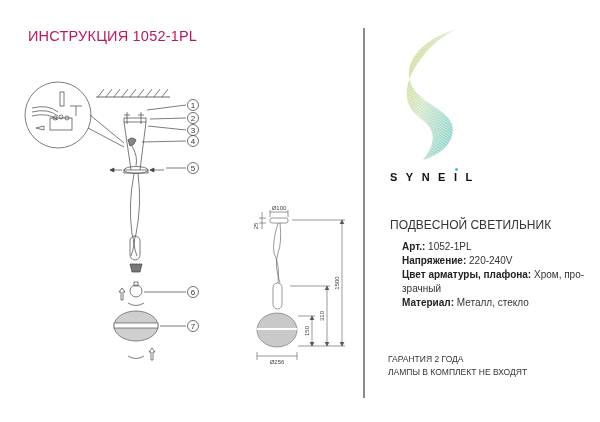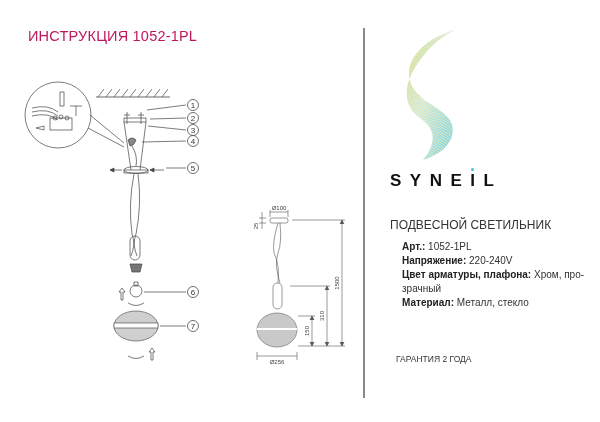--- a/index.html
+++ b/index.html
@@ -1,26 +1,26 @@
 <!DOCTYPE html>
 <html><head>
 <meta charset="utf-8">
 <style>
   html, body { margin:0; padding:0; }
   body { width:600px; height:422px; background:#ffffff; position:relative; overflow:hidden; font-family:"Liberation Sans", sans-serif; color:#222; }
   .title { position:absolute; left:28px; top:28px; font-size:14.5px; letter-spacing:0.2px; color:#be185d; }
   .divider { position:absolute; left:363px; top:28px; width:2px; height:370px; background:#8a8a8a; }
   svg.drawing { position:absolute; left:0; top:0; }
-  .brand { position:absolute; left:390px; top:171px; font-size:17px; font-weight:bold; letter-spacing:8.5px; color:#111; }
+  .brand { position:absolute; left:390px; top:171px; font-size:11px; font-weight:bold; letter-spacing:8.5px; color:#111; }
   .brand .idot { position:relative; }
   .brand .dot { position:absolute; left:1px; top:-3px; width:3px; height:3px; border-radius:50%; background:#3cc0e6; }
   .product-type { position:absolute; left:390px; top:218px; font-size:12px; color:#333; }
   .specs { position:absolute; left:402px; top:240px; font-size:10px; line-height:14px; color:#333; width:200px; }
   .specs .lbl { font-weight:bold; color:#222; }
-  .notes { position:absolute; left:396px; top:353px; font-size:8.5px; line-height:13px; color:#333; }
+  .notes { position:absolute; left:388px; top:353px; font-size:8.5px; line-height:13px; color:#333; }
   .callout { font-family:"Liberation Sans", sans-serif; font-size:8px; fill:#333; }
   .dim { font-family:"Liberation Sans", sans-serif; font-size:6px; fill:#444; }
 </style>
 </head>
 <body>
 
 <div class="title">ИНСТРУКЦИЯ 1052-1PL</div>
 
 <div class="divider"></div>
 
@@ -210,13 +210,14 @@
 
 <div class="specs">
   <div><span class="lbl">Арт.:</span> <span>1052-1PL</span></div>
   <div><span class="lbl">Напряжение:</span> <span>220-240V</span></div>
   <div><span class="lbl">Цвет арматуры, плафона:</span> <span>Хром, про-зрачный</span></div>
   <div><span class="lbl">Материал:</span> <span>Металл, стекло</span></div>
 </div>
 
 <div class="notes">
   <div>ГАРАНТИЯ 2 ГОДА</div>
+  <div>ЛАМПЫ В КОМПЛЕКТ НЕ ВХОДЯТ</div>
 </div>
 
 </body></html>

